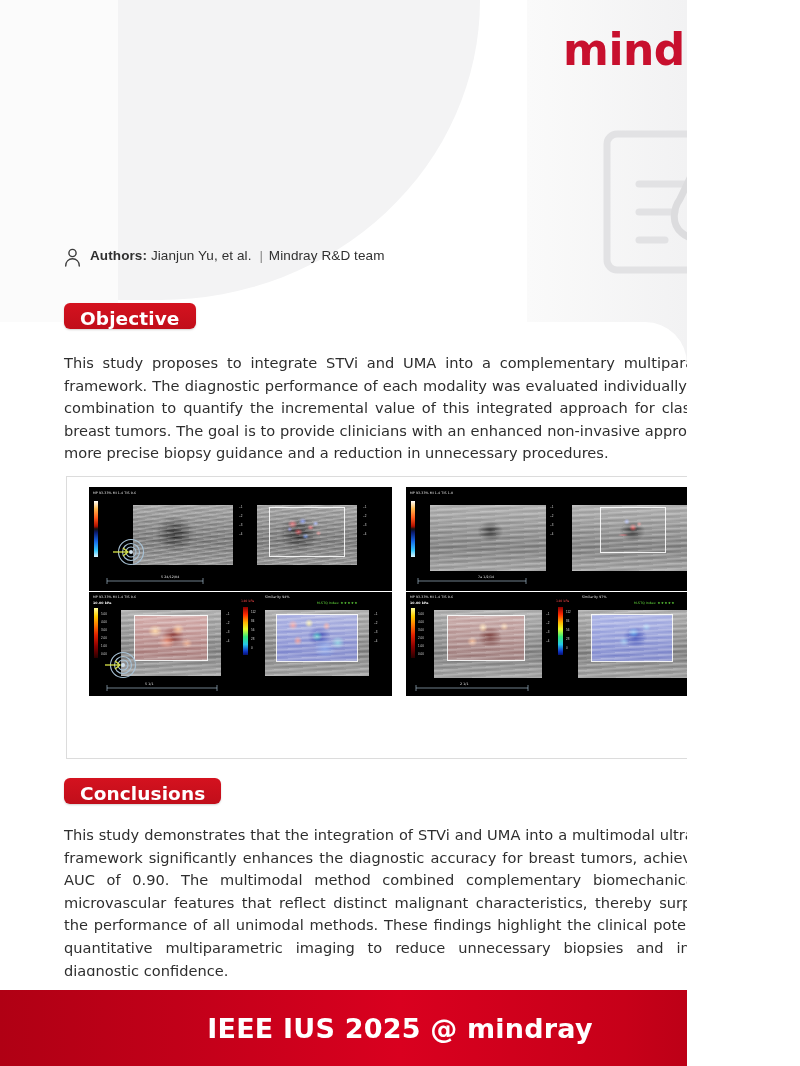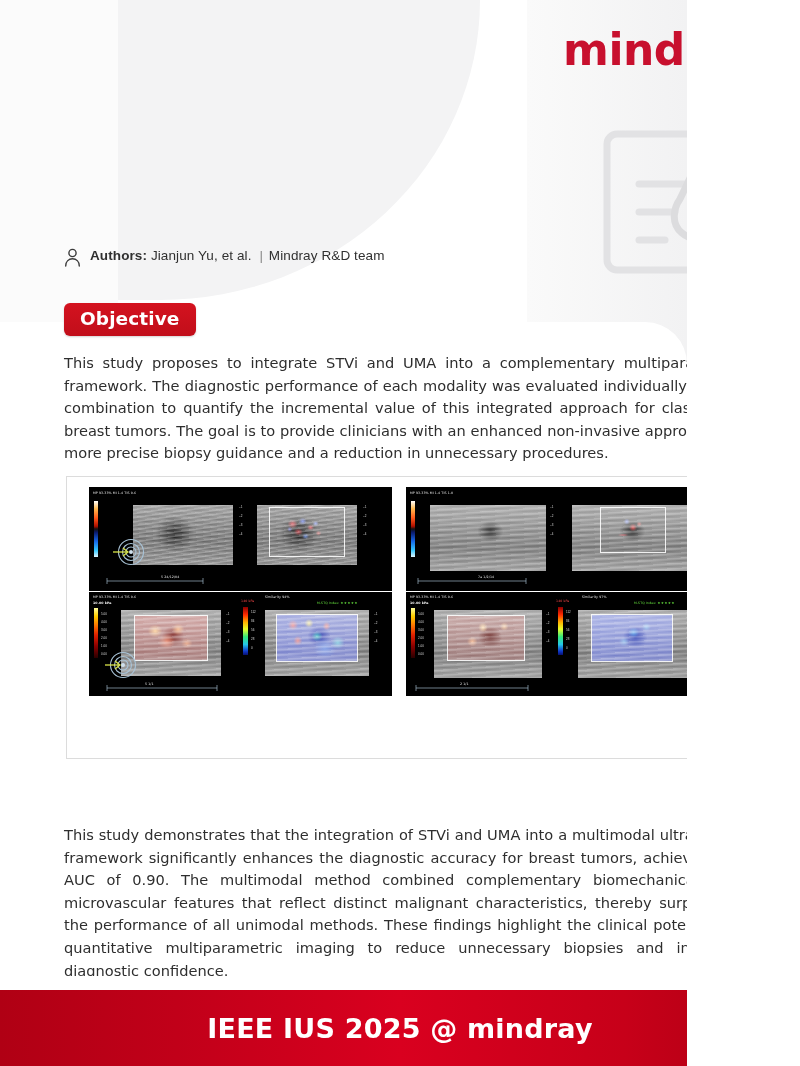--- a/index.html
+++ b/index.html
@@ -75,21 +75,21 @@
   .watermark {
     position: absolute; right: 26px; top: 128px; width: 175px; height: 160px;
     opacity: 1; z-index: 2; pointer-events: none;
   }
 
   
   .badge {
     display: inline-block;
     background: linear-gradient(180deg,#d4121f 0%, #c10e1a 100%);
     color: #ffffff; font-size: 18.5px; font-weight: 700;
-    padding: 5px 16px 7px 16px; border-radius: 6px;
+    padding: 5px 16px 0 16px; border-radius: 6px;
     font-family: "DejaVu Sans", sans-serif;
     letter-spacing: 0.1px;
     box-shadow: 0 1px 2px rgba(0,0,0,.18);
   }
   .sec-objective { position: absolute; left: 64px; top: 303px; z-index: 4; }
   .sec-conclusions { position: absolute; left: 64px; top: 778px; z-index: 4; }
 
   .body-text {
     position: absolute; left: 64px; width: 674px;
     font-size: 14.6px; line-height: 1.55; color: #2e2e2e;
@@ -463,20 +463,23 @@
             <path d="M2 4 h112" stroke="#9fb6c6" stroke-width=".7"></path>
             <path d="M2 1 v6 M114 1 v6" stroke="#9fb6c6" stroke-width=".7"></path>
           </svg>
           <div class="us-txt" style="left:54px;top:90px;">2  1/1</div>
         </div>
       </div>
 
     </div>
   </div>
 
+  <div class="sec-conclusions">
+    <span class="badge">Conclusions</span>
+  </div>
   <div class="body-text conclusions-text">This study demonstrates that the integration of STVi and UMA into a multimodal ultrasound framework significantly enhances the diagnostic accuracy for breast tumors, achieving an AUC of 0.90. The multimodal method combined complementary biomechanical and microvascular features that reflect distinct malignant characteristics, thereby surpassing the performance of all unimodal methods. These findings highlight the clinical potential of quantitative multiparametric imaging to reduce unnecessary biopsies and increase diagnostic confidence.</div>
 
   <div class="footer-gap"></div>
   <div class="footer">
     <div class="footer-text">IEEE IUS 2025 @ mindray</div>
   </div>
 
 </div>
 
 </body></html>

